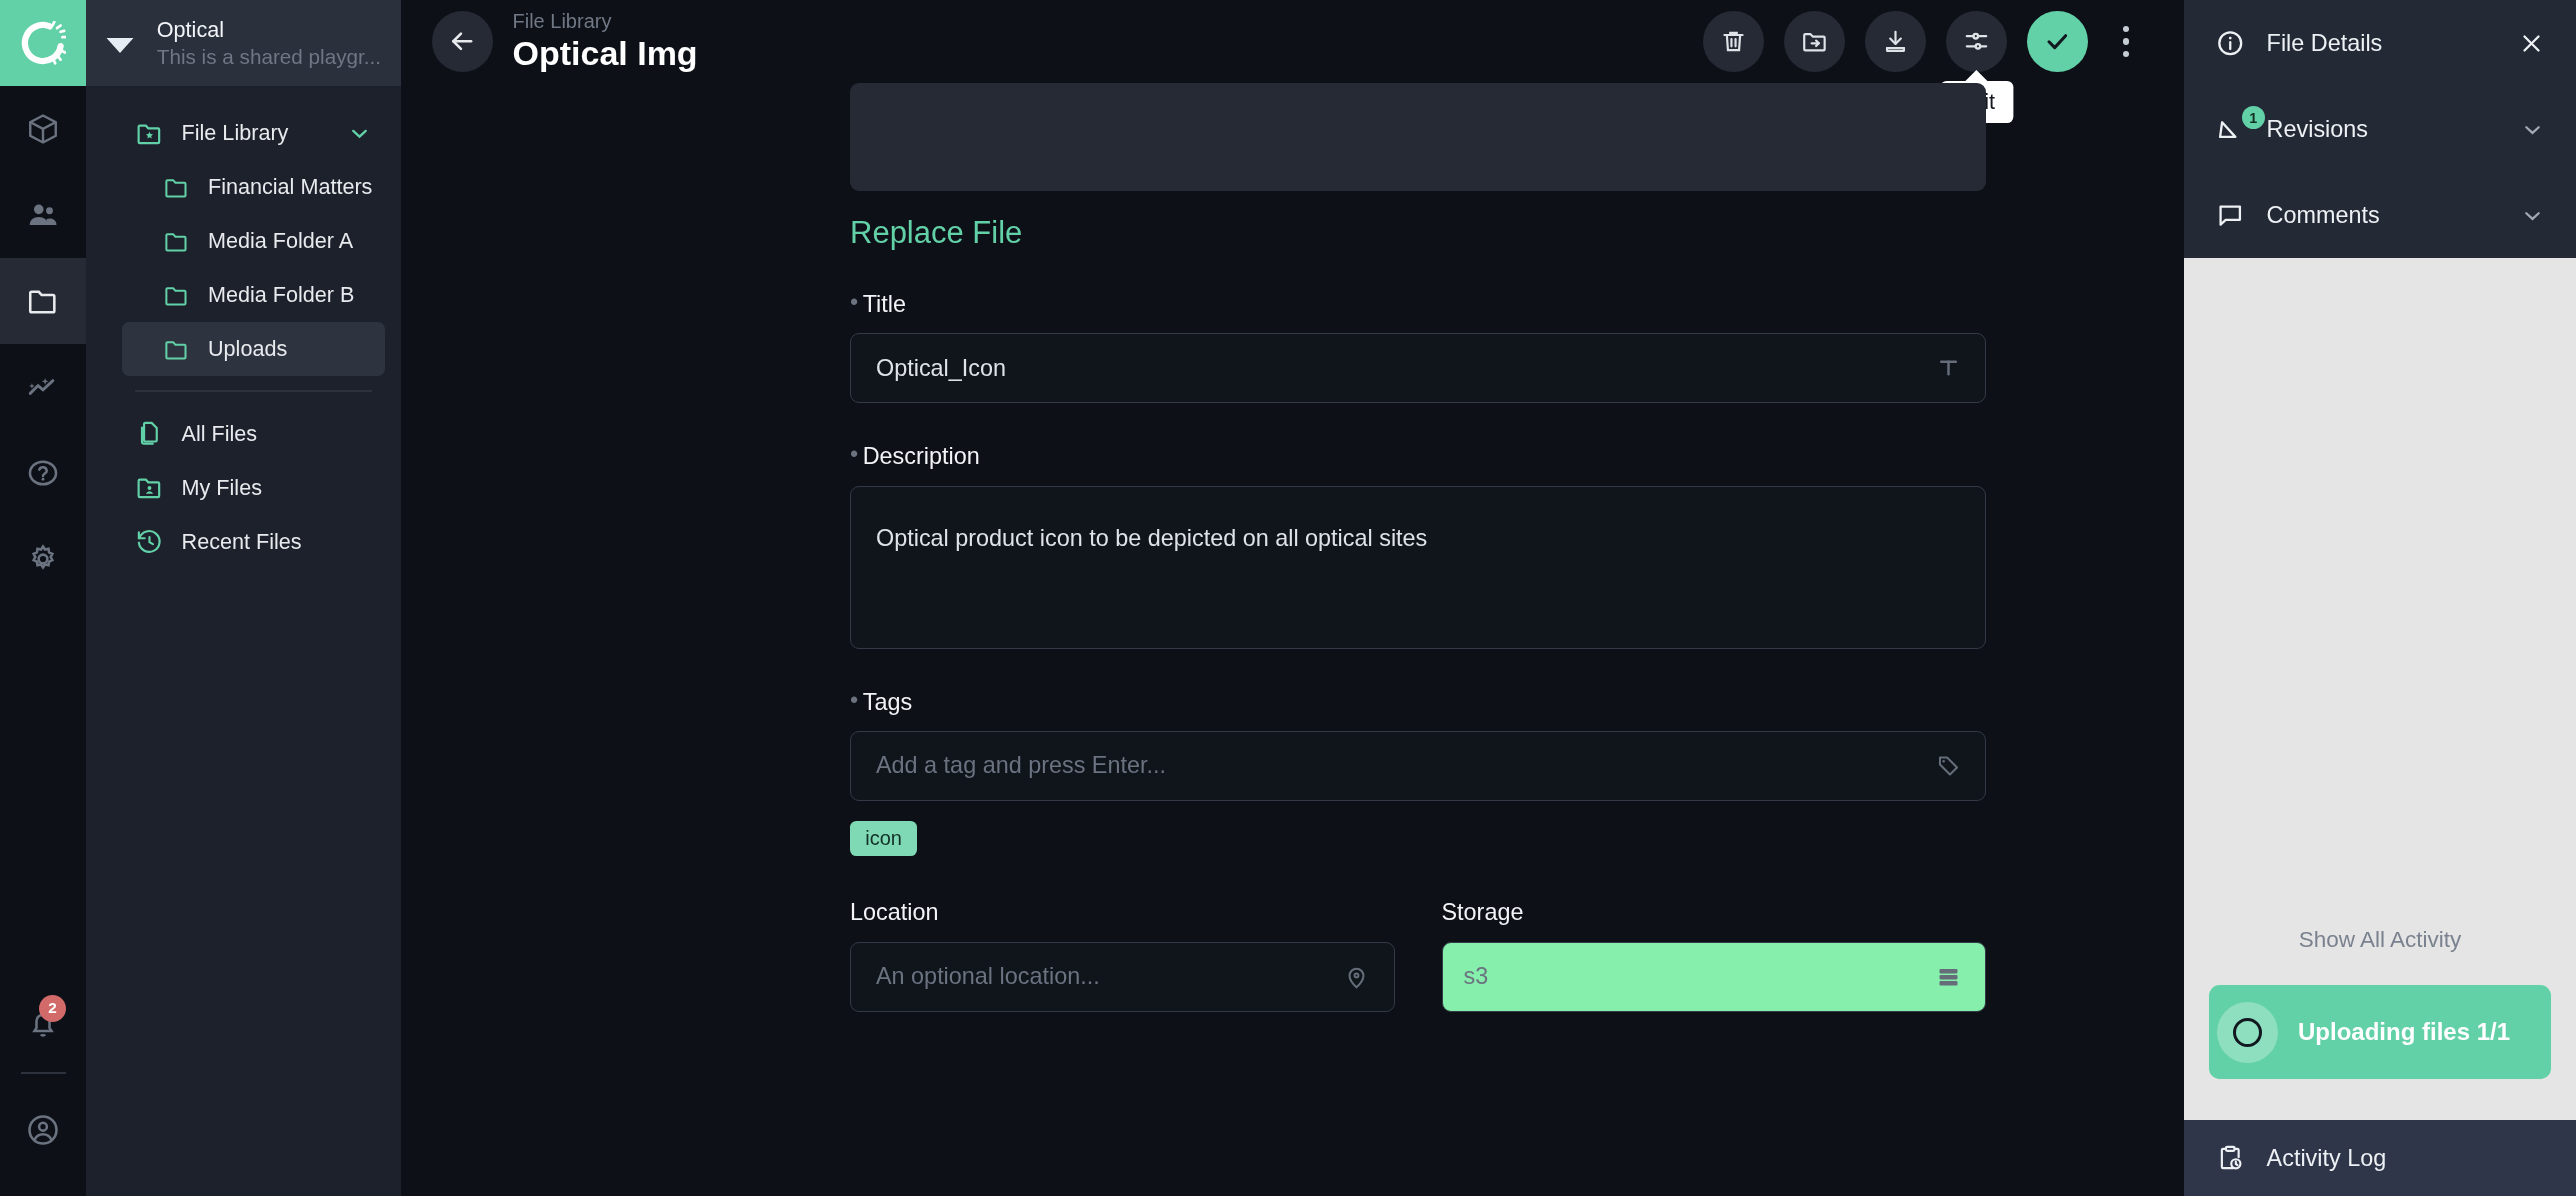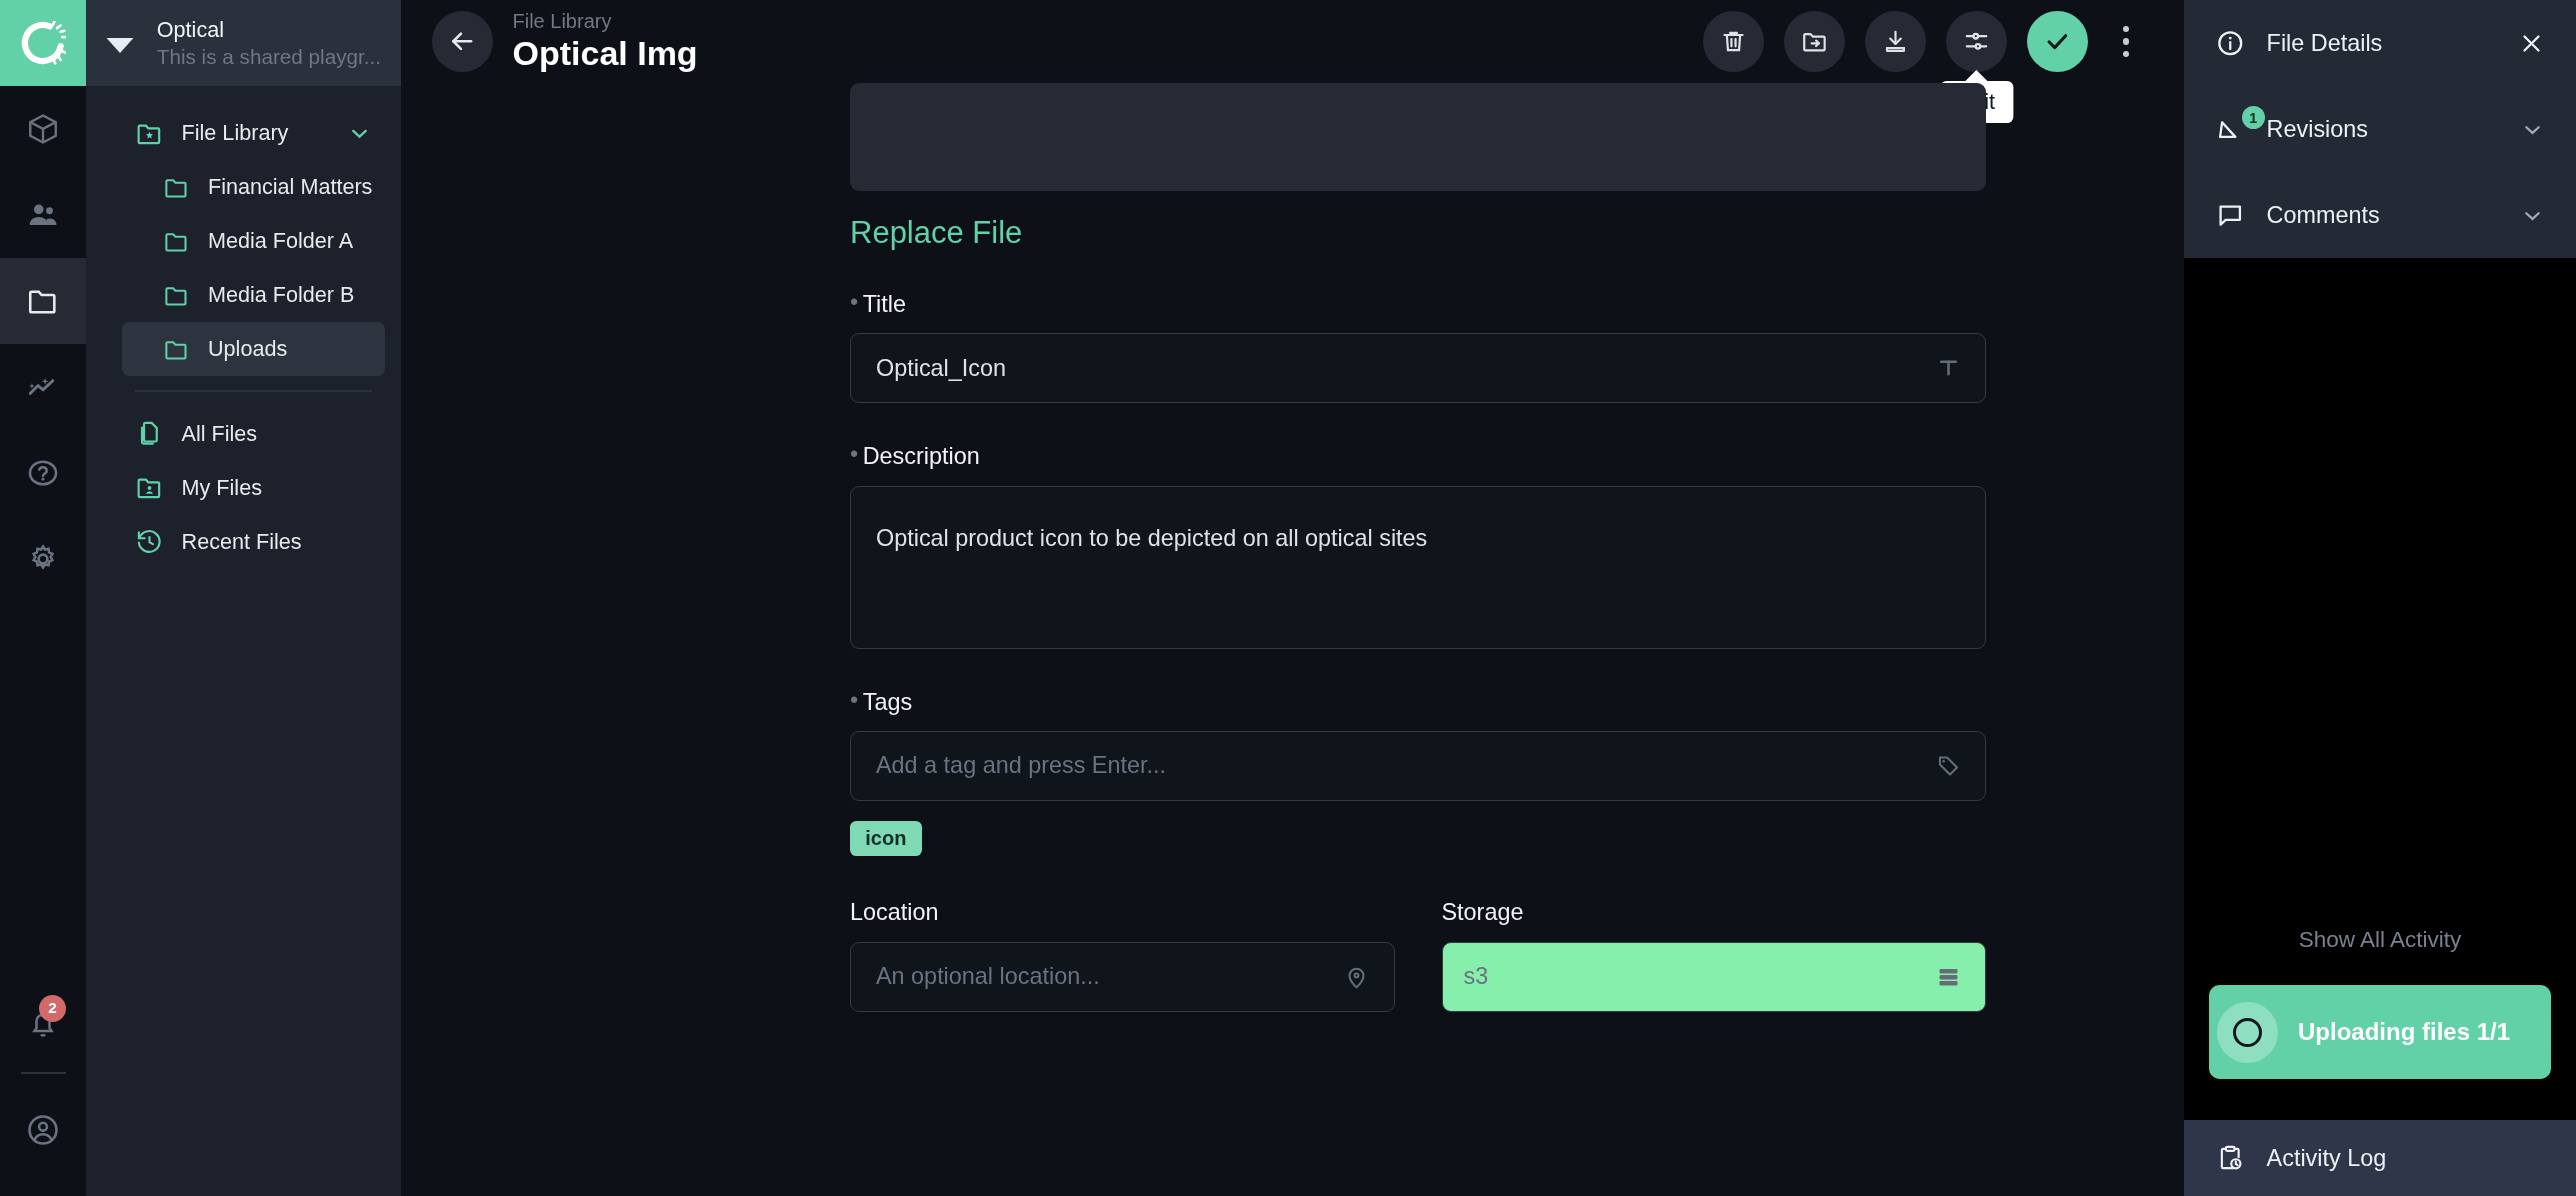--- a/index.html
+++ b/index.html
@@ -122,21 +122,21 @@
   .ctl.area { height: 163px; align-items: flex-start; padding: 38px 25px; }
   .ctl.disabled { background: #86efac; border-color: #333a45; padding-left: 21px; }
   .val { color: #dfe3e8; font-size: 23.4px; }
   .ph { color: #6b7280; font-size: 23.4px; }
   .ctl-icon {
     position: absolute; right: 23.4px; top: 50%; transform: translateY(-50%);
     color: #656d79; display: flex; align-items: center;
   }
   .tag-pill {
     display: inline-block; margin-top: 20px;
-    background: #7fd9b4; color: #123028; font-weight: bold;
+    background: #7fd9b4; color: #123028; font-weight: normal;
     font-size: 20px; padding: 6.3px 15.3px; border-radius: 6.3px;
   }
   .two-col { display: flex; gap: 47px; margin-top: 43px; }
   .two-col .col { flex: 1 1 0; }
   .col-label { color: #f2f4f7; font-size: 23.4px; }
 
   
   .right {
     width: 392px; flex: 0 0 392px; height: 1196px;
     background: #242936; display: flex; flex-direction: column; position: relative;
@@ -146,21 +146,21 @@
     height: 86px; display: flex; align-items: center; gap: 21.6px;
     color: #eef1f4; font-size: 23.4px; cursor: pointer; position: relative;
   }
   .rp-row .rp-lbl { flex: 1; }
   .rev-badge {
     position: absolute; top: 20px; left: 27px;
     width: 23.4px; height: 23.4px; border-radius: 50%;
     background: #63d1a8; color: #12301f; font-size: 14.4px; font-weight: bold;
     display: flex; align-items: center; justify-content: center;
   }
-  .rp-body { flex: 1 1 auto; background: #000000; position: relative; }
+  .rp-body { flex: 1 1 auto; background: #e5e5e5; position: relative; }
   .show-all {
     position: absolute; left: 0; right: 0; bottom: 167px;
     text-align: center; color: #7a828f; font-size: 22.5px; cursor: pointer;
   }
   .upload-card {
     position: absolute; left: 25px; right: 25px; bottom: 41px;
     background: #63d1a8; border-radius: 10.8px; height: 94px;
     display: flex; align-items: center; gap: 20px; padding: 0 8px;
   }
   .spin-wrap {

